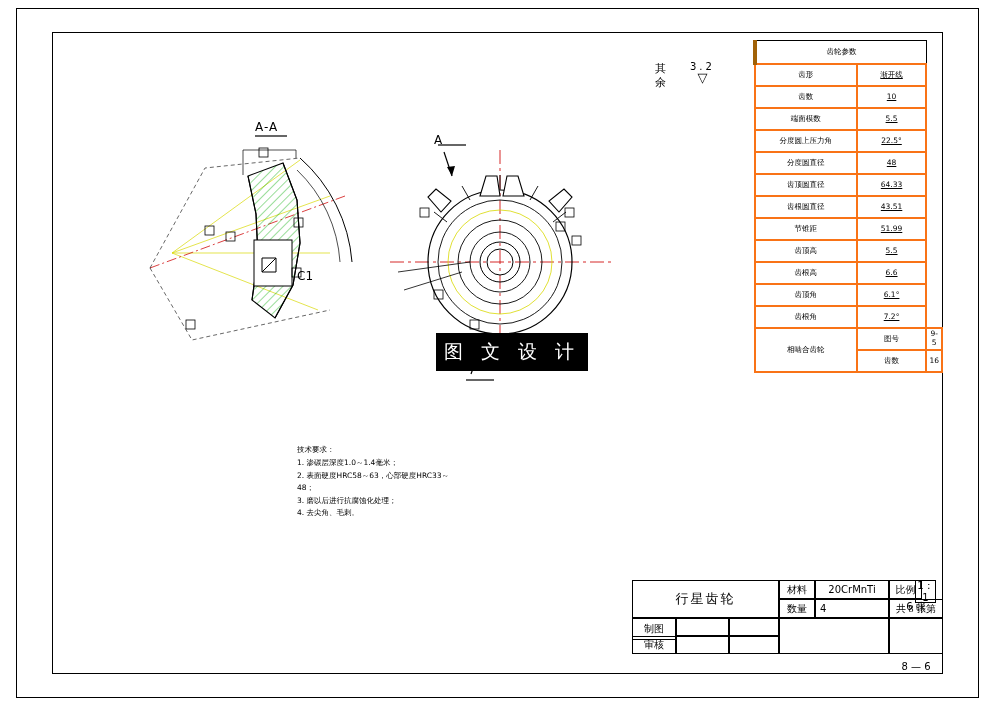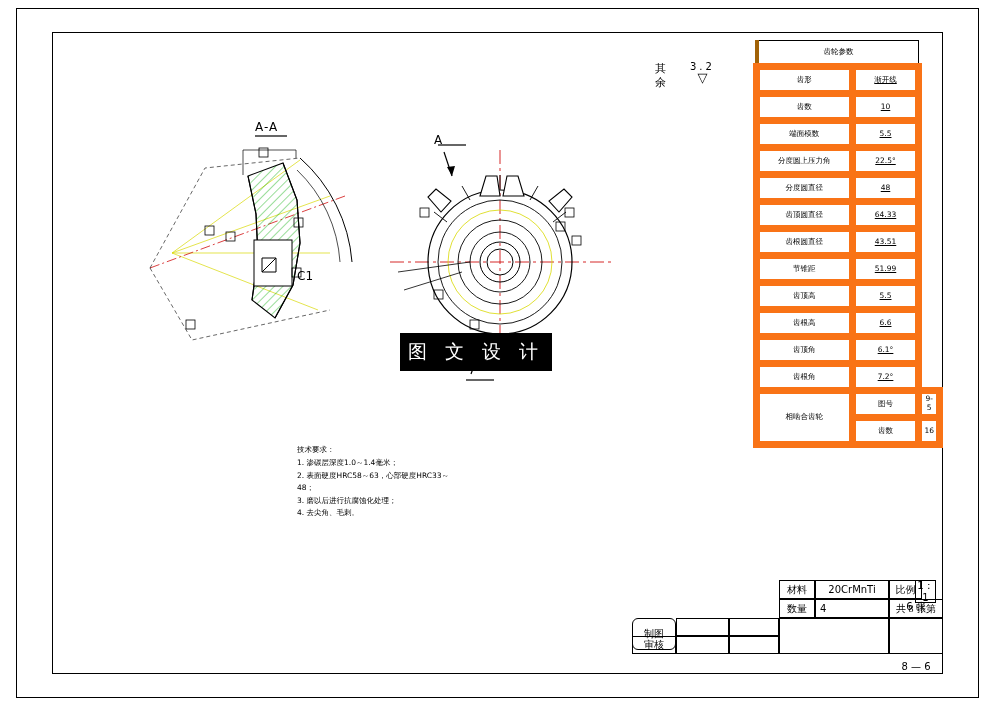--- a/index.html
+++ b/index.html
@@ -42,21 +42,21 @@
   
   .param-table {
     position: absolute;
     left: 753px;
     top: 40px;
     width: 190px;
     border-collapse: collapse;
     font-size: 7.5px;
   }
   .param-table td {
-    border: 7px solid #f97316;
+    border: 2px solid #f97316;
     height: 20px;
     text-align: center;
     vertical-align: middle;
     padding: 0 2px;
     line-height: 1.15;
   }
   .param-table td.title {
     height: 22px;
     border-left: 4px solid #a16207;
     border-right: 1px solid #000;
@@ -92,21 +92,21 @@
     font-size: 7.5px;
     line-height: 1.65;
     color: #000;
     width: 160px;
   }
   .tech .head { margin-bottom: 1px; }
 
   
   .watermark {
     position: absolute;
-    left: 400px;
+    left: 436px;
     top: 333px;
     width: 152px;
     height: 38px;
     background: #000;
     color: #fff;
     font-size: 19px;
     letter-spacing: 6px;
     display: flex;
     align-items: center;
     justify-content: center;
@@ -128,21 +128,21 @@
     border: 1px solid #000;
     box-sizing: border-box;
     display: flex;
     align-items: center;
     justify-content: center;
     text-align: center;
     line-height: 1.15;
     background: transparent;
   }
   .tb-name  { left: 0;    top: 0;   width: 147px; height: 38px; font-size: 13px; letter-spacing: 2px; }
-  .tb-draw  { left: 0;    top: 38px; width: 44px; height: 32px; font-size: 10px; border-radius: 6px; }
+  .tb-draw  { left: 0;    top: 38px; width: 44px; height: 22px; font-size: 10px; }
   .tb-draw2 { left: 44px; top: 38px; width: 53px; height: 18px; }
   .tb-draw3 { left: 97px; top: 38px; width: 50px; height: 18px; }
   .tb-chk   { left: 0;    top: 56px; width: 44px; height: 18px; font-size: 10px; }
   .tb-chk2  { left: 44px; top: 56px; width: 53px; height: 18px; }
   .tb-chk3  { left: 97px; top: 56px; width: 50px; height: 18px; }
 
   .tb-matl-l { left: 147px; top: 0;  width: 36px; height: 19px; font-size: 10px; }
   .tb-matl-v { left: 183px; top: 0;  width: 74px; height: 19px; font-size: 10px; }
   .tb-scal-l { left: 257px; top: 0;  width: 33px; height: 19px; font-size: 10px; }
   .tb-scal-v { left: 283px; top: 0;  width: 21px; height: 23px; font-size: 10px; }
@@ -354,20 +354,21 @@
   <div class="tech">
     <div class="head">技术要求：</div>
     <div>1. 渗碳层深度1.0～1.4毫米；</div>
     <div>2. 表面硬度HRC58～63，心部硬度HRC33～48；</div>
     <div>3. 磨以后进行抗腐蚀化处理；</div>
     <div>4. 去尖角、毛刺。</div>
   </div>
 
   <div class="title-block">
     <div class="tb-grid">
+      <div class="tb-cell tb-name">行星齿轮</div>
 
       <div class="tb-cell tb-draw">制图</div>
       <div class="tb-cell tb-draw2"></div>
       <div class="tb-cell tb-draw3"></div>
 
       <div class="tb-cell tb-chk">审核</div>
       <div class="tb-cell tb-chk2"></div>
       <div class="tb-cell tb-chk3"></div>
 
       <div class="tb-cell tb-matl-l">材料</div>

